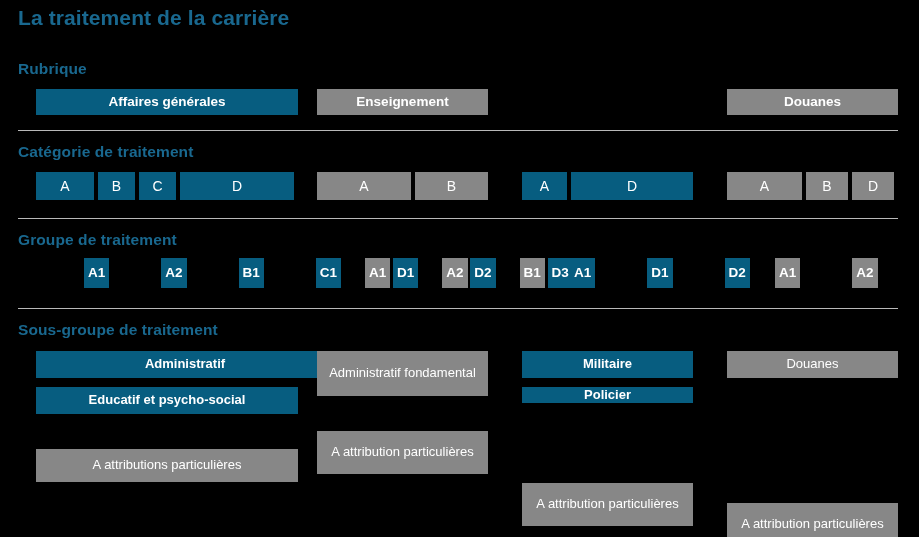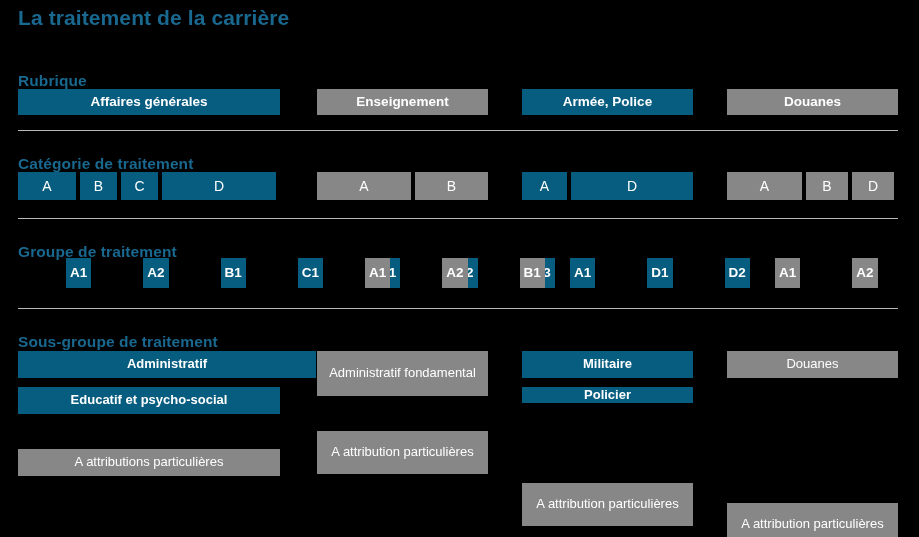--- a/index.html
+++ b/index.html
@@ -38,27 +38,26 @@
     height: 1px;
     background: #b9b9b9;
   }
   .section-label {
     position: absolute;
     left: 18px;
     font-size: 15.5px;
     font-weight: 700;
     color: #19688f;
     letter-spacing: 0.1px;
-    margin-top: 12px;
   }
   .col {
     position: absolute;
     top: 0;
   }
-  .col-1 { left: 18px;  width: 262px; }
+  .col-1 { left: 36px;  width: 262px; }
   .col-2 { left: 317px; width: 171px; }
   .col-3 { left: 522px; width: 171px; }
   .col-4 { left: 727px; width: 171px; }
 
   .chip-strip {
     display: flex;
     gap: 4px;
     align-items: stretch;
   }
   .chip {
@@ -111,23 +110,20 @@
 
   <div class="page-title">La traitement de la carrière</div>
 
   <div class="section-label" style="top:60px">Rubrique</div>
 
   <div class="col col-1" style="top:89px">
     <div class="chip blue bar" style="width:262px">Affaires générales</div>
   </div>
   <div class="col col-2" style="top:89px">
     <div class="chip gray bar" style="width:171px">Enseignement</div>
-  </div>
-  <div class="col col-3" style="top:89px">
-    <div class="chip blue bar" style="width:171px">Armée, Police</div>
   </div>
   <div class="col col-4" style="top:89px">
     <div class="chip gray bar" style="width:171px">Douanes</div>
   </div>
 
   <div class="divider" style="top:130px"></div>
 
   <div class="section-label" style="top:143px">Catégorie de traitement</div>
 
   <div class="col col-1 chip-strip" style="top:172px">
@@ -181,21 +177,21 @@
   </div>
 
   <div class="divider" style="top:308px"></div>
 
   <div class="section-label" style="top:321px">Sous-groupe de traitement</div>
 
   <div class="col col-1 sub-stack" style="top:351px">
     <div class="chip blue sub" style="width:298px;height:27px">Administratif</div>
     <div class="chip blue sub" style="width:262px;height:27px">Educatif et psycho-social</div>
     <div class="sub-spacer" style="height:17px"></div>
-    <div class="chip gray sub" style="width:262px;height:27px;font-weight:400">A attributions particulières</div>
+    <div class="chip gray sub" style="width:262px;height:33px;font-weight:400">A attributions particulières</div>
   </div>
 
   <div class="col col-2 sub-stack" style="top:351px">
     <div class="chip gray sub" style="width:171px;height:45px;font-weight:400">Administratif fondamental</div>
     <div class="sub-spacer" style="height:17px"></div>
     <div class="chip gray sub" style="width:171px;height:43px;font-weight:400">A attribution particulières</div>
   </div>
 
   <div class="col col-3 sub-stack" style="top:351px">
     <div class="chip blue sub" style="width:171px;height:27px">Militaire</div>

